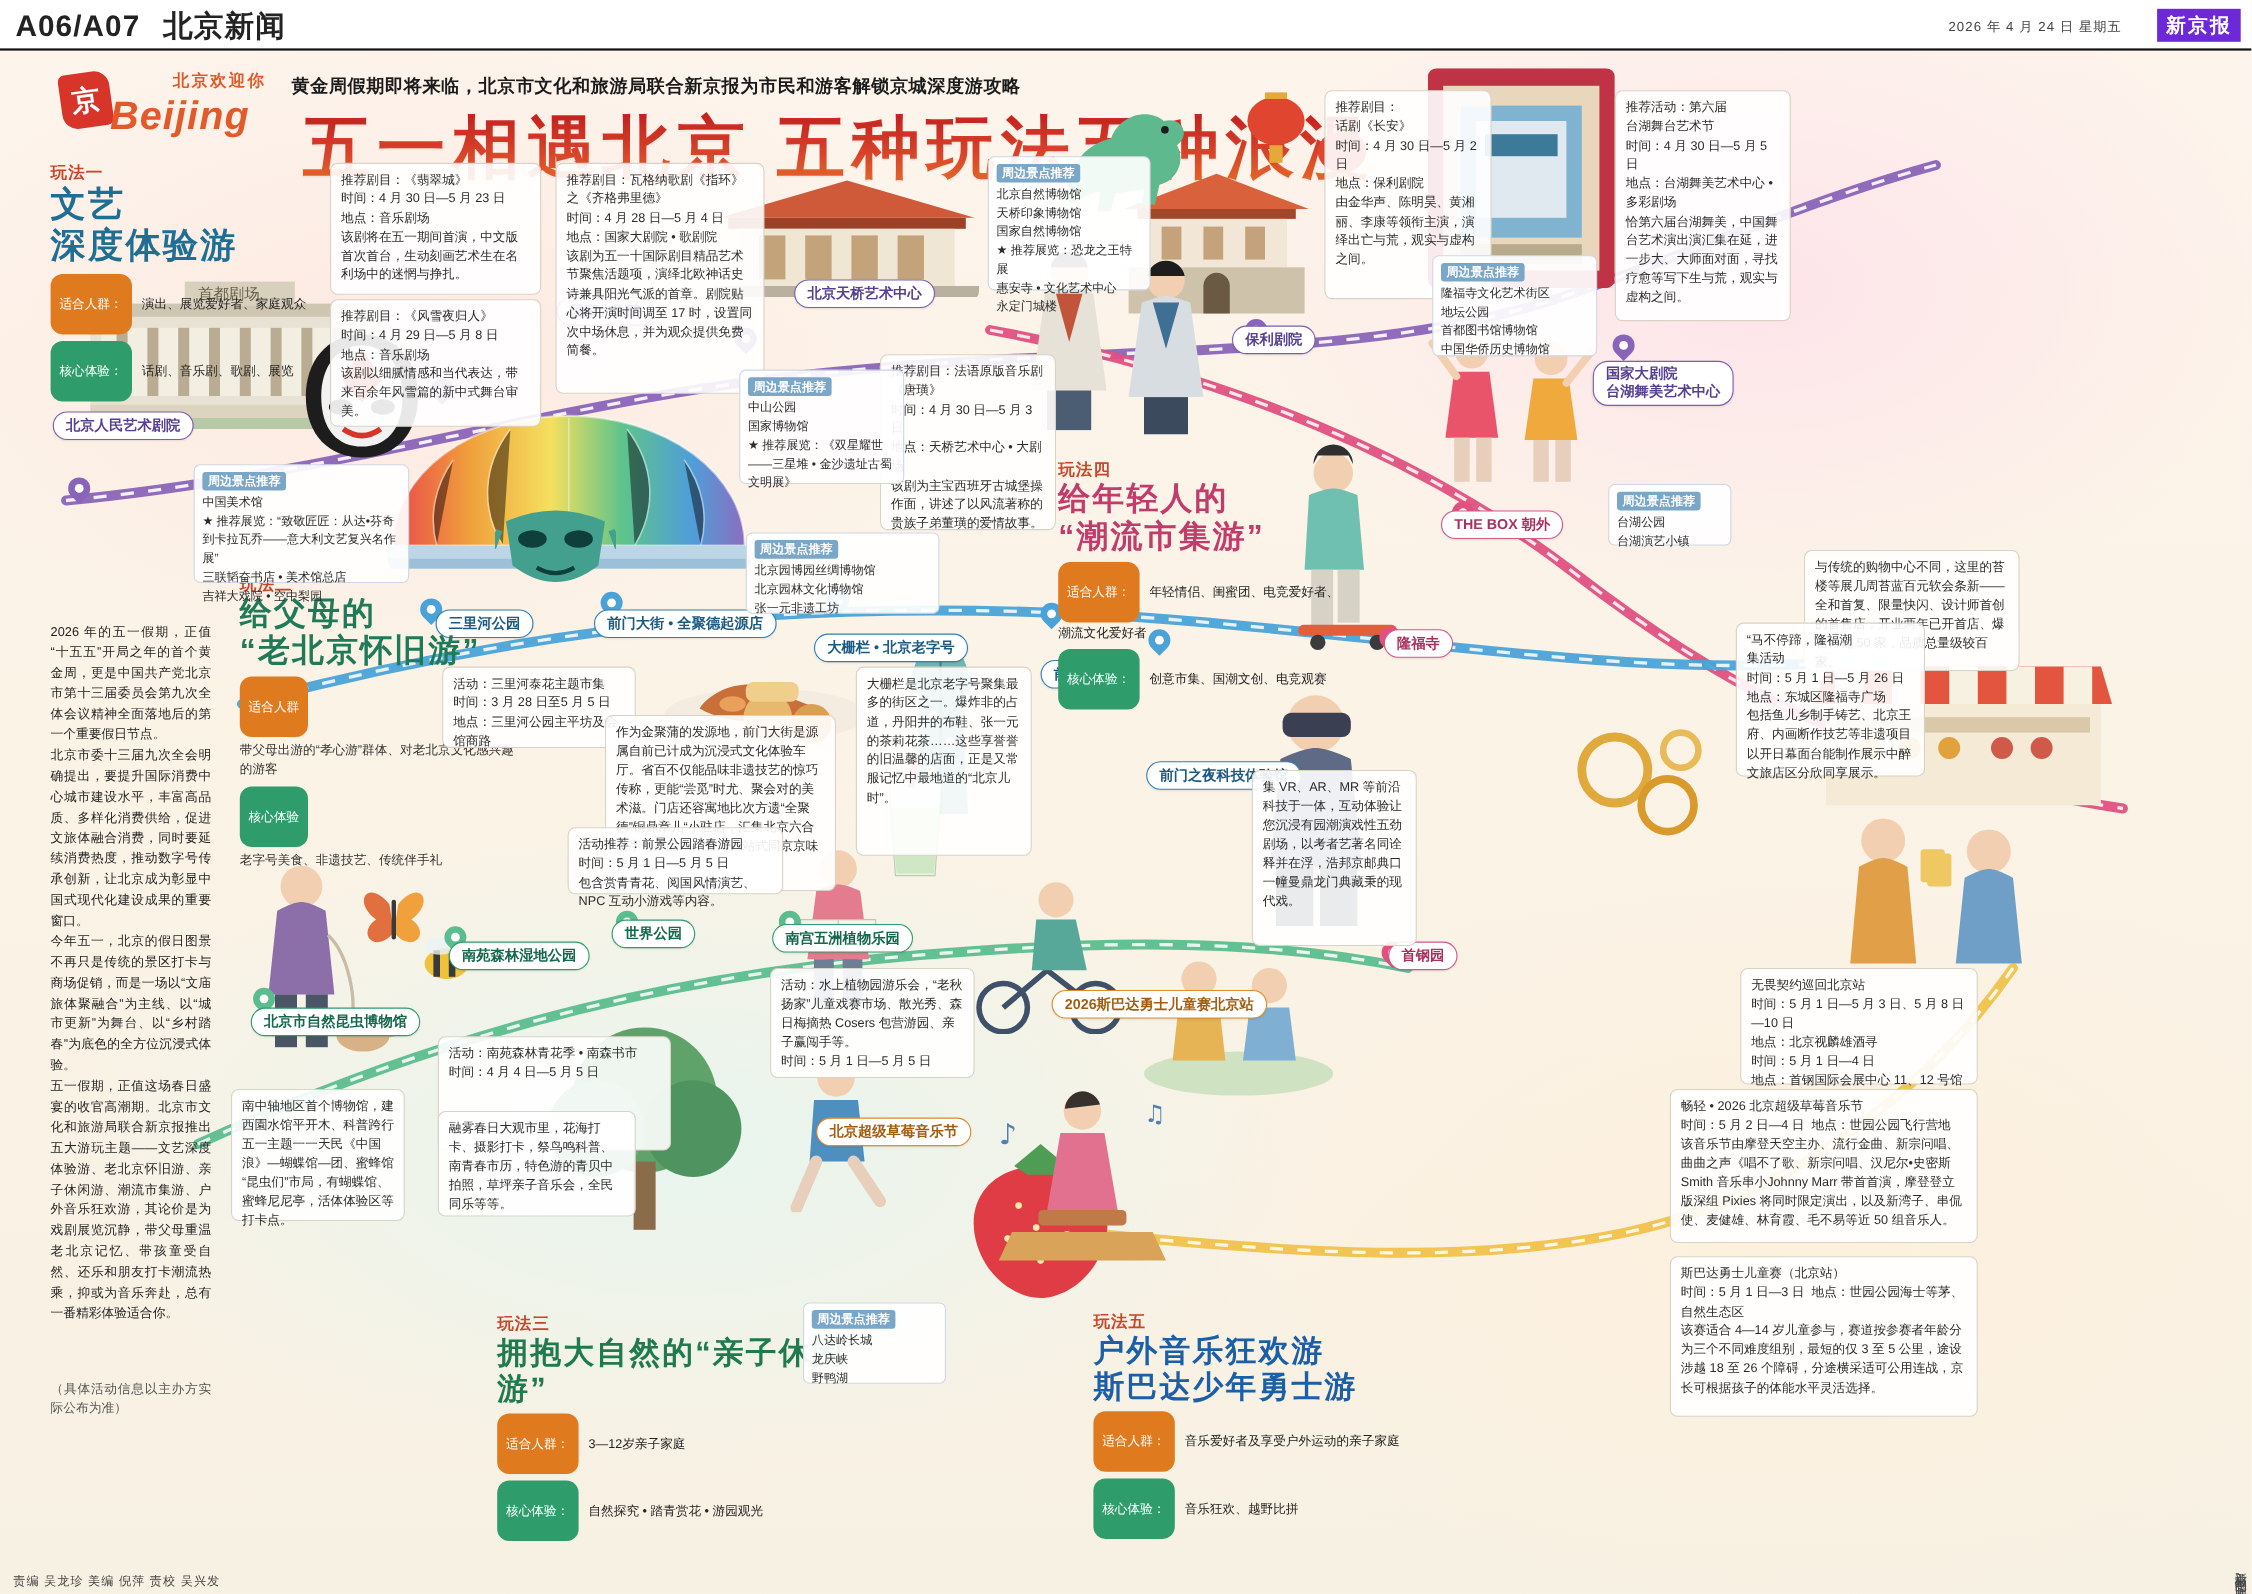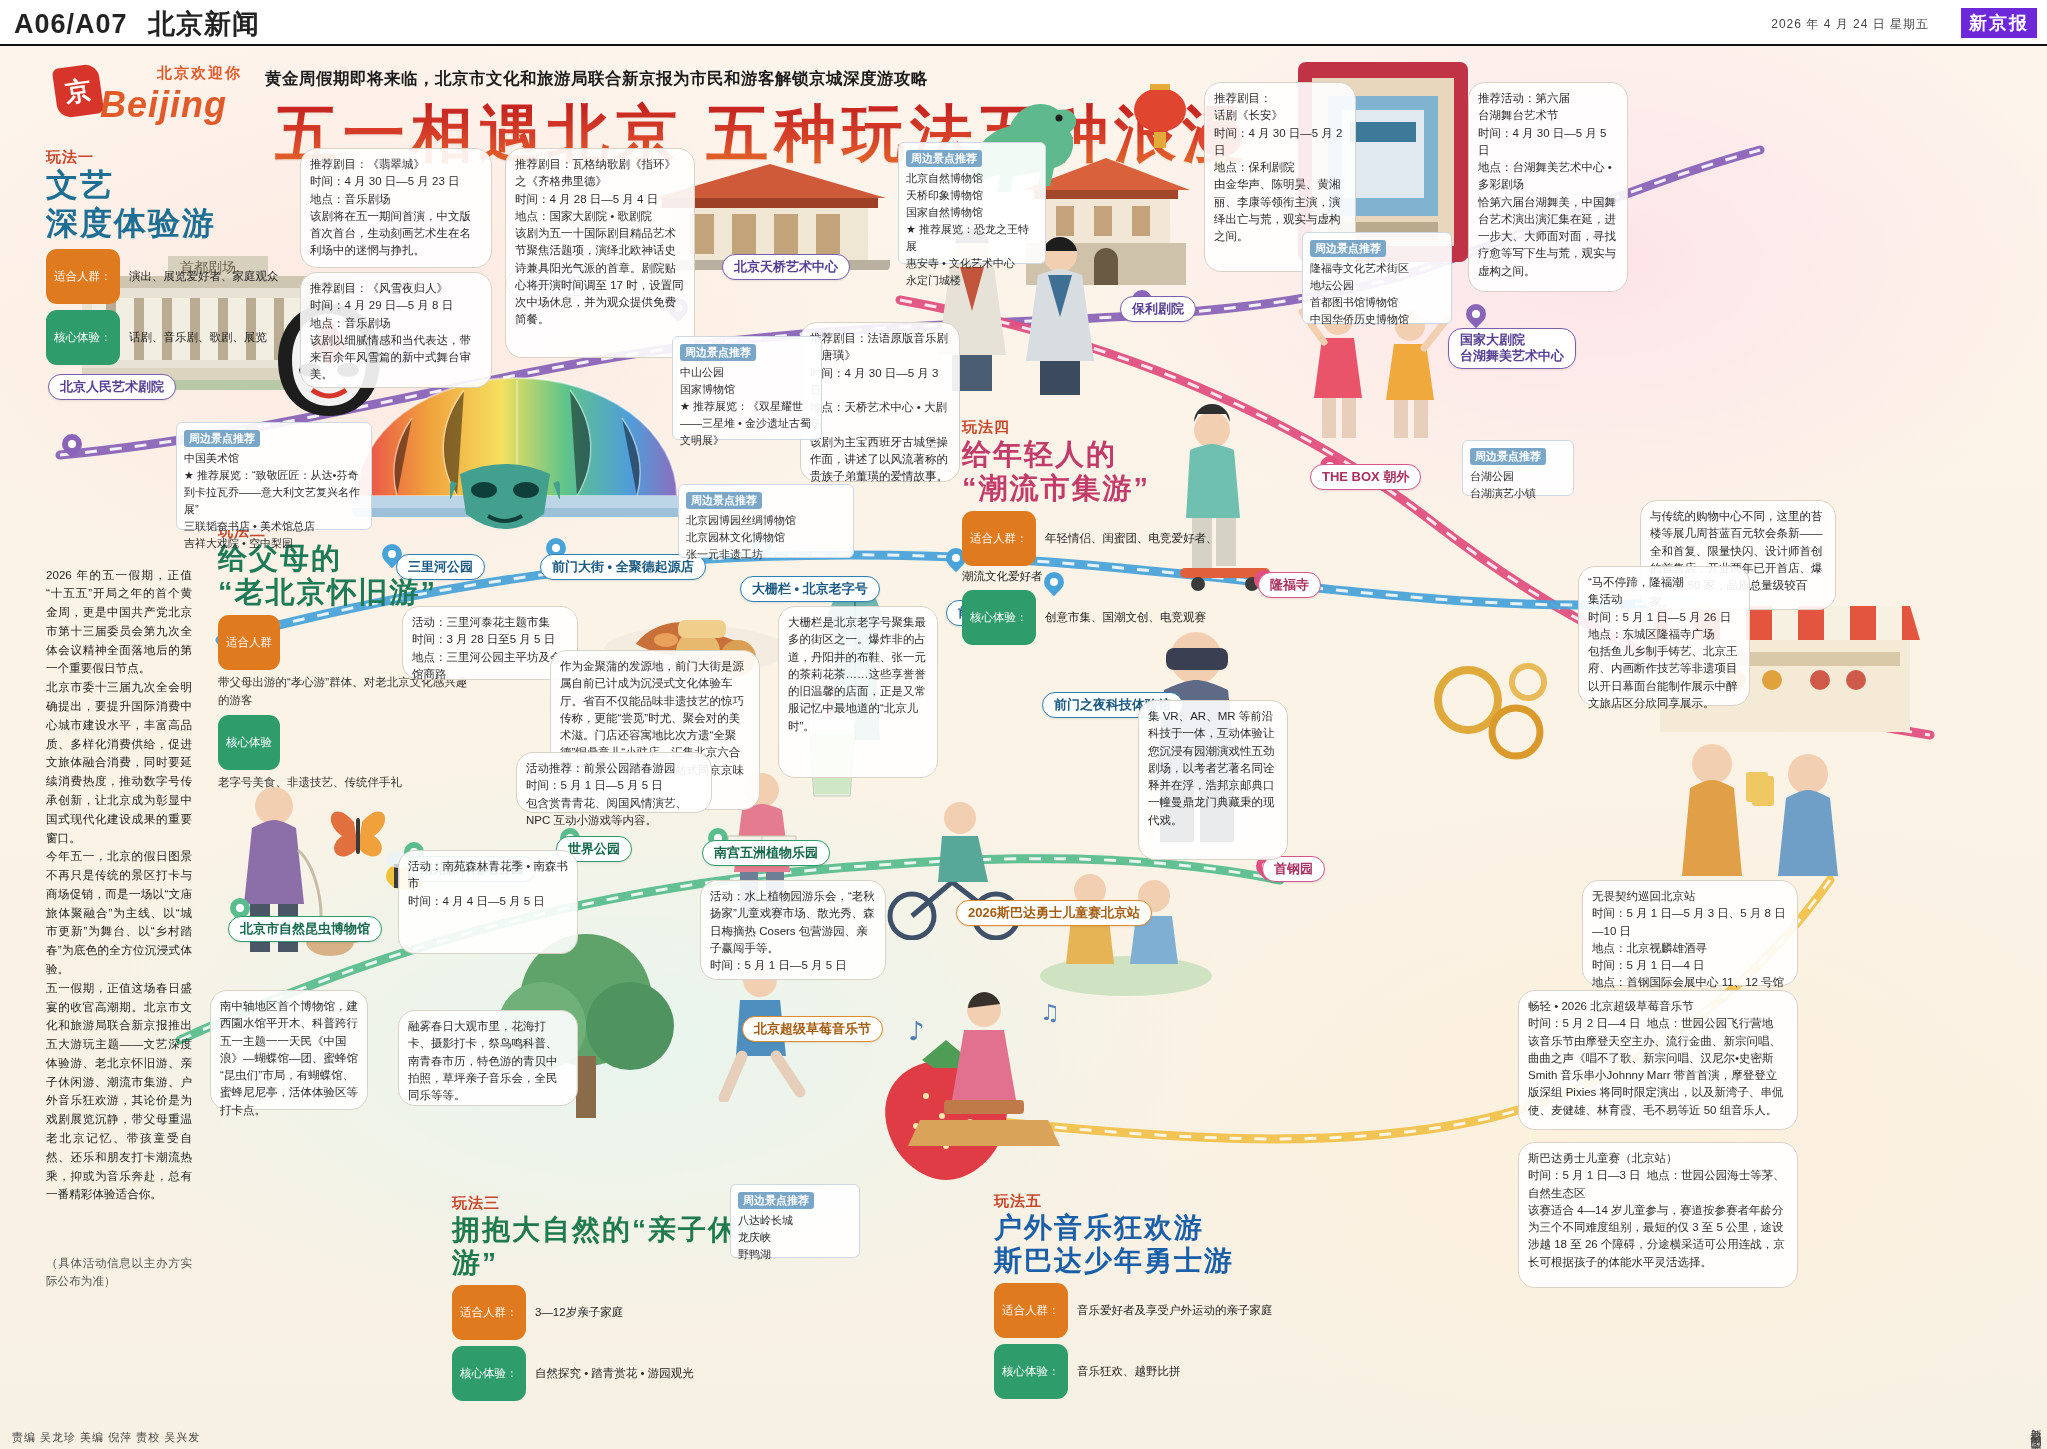--- a/index.html
+++ b/index.html
@@ -30,21 +30,21 @@
     background:linear-gradient(180deg,#c2171c 0%,#e0452c 55%,#f07a2a 100%);
     -webkit-background-clip:text;background-clip:text;color:transparent;
     text-shadow:0 2px 0 rgba(0,0,0,.04);}
   .bjlogo{position:absolute;left:45px;top:62px;width:200px;height:80px;}
   .bjlogo .seal{position:absolute;left:10px;top:4px;width:46px;height:50px;background:#d8352a;border-radius:6px 14px 6px 14px;transform:rotate(-8deg);}
   .bjlogo .seal:after{content:"京";position:absolute;left:10px;top:8px;color:#fff;font-size:26px;font-weight:bold;}
   .bjlogo .cn{position:absolute;left:112px;top:2px;font-size:15px;color:#e05a2a;letter-spacing:2px;font-weight:bold;}
   .bjlogo .en{position:absolute;left:55px;top:22px;font-size:36px;font-style:italic;font-weight:bold;color:#1b7f5a;letter-spacing:1px;}
   .bjlogo .en span{color:#e05a2a;}
   
-  .card{position:absolute;background:rgba(255,255,255,.9);border:1px solid #d9d2c6;border-radius:17px;padding:7px 9px;box-sizing:border-box;}
+  .card{position:absolute;background:rgba(255,255,255,.9);border:1px solid #d9d2c6;border-radius:7px;padding:7px 9px;box-sizing:border-box;}
   .card .t{font-size:11.5px;line-height:1.5;color:#2b2b2b;white-space:pre-wrap;}
   
   .sec{position:absolute;}
   .sec .lbl{display:inline-block;font-size:15px;font-weight:bold;color:#c8472a;letter-spacing:1px;}
   .sec .name{font-size:32px;font-weight:bold;line-height:1.18;letter-spacing:2px;}
   .sec.one .name{color:#1f6f94;}
   .sec.two .name{color:#1f7a58;}
   .sec.three .name{color:#1f7a4d;}
   .sec.four .name{color:#c23c6b;}
   .sec.five .name{color:#1b5fa8;}
@@ -660,21 +660,21 @@
 时间：5 月 1 日—5 月 5 日
 包含赏青青花、阅国风情演艺、NPC 互动小游戏等内容。</div>
   </div>
   <div class="card" style="left:778px;top:606px;width:160px;height:172px">
     <div class="t">大栅栏是北京老字号聚集最多的街区之一。爆炸非的占道，丹阳井的布鞋、张一元的茶莉花茶……这些享誉誉的旧温馨的店面，正是又常服记忆中最地道的“北京儿时”。</div>
   </div>
   <div class="card" style="left:1138px;top:700px;width:150px;height:160px">
     <div class="t">集 VR、AR、MR 等前沿科技于一体，互动体验让您沉浸有园潮演戏性五劲剧场，以考者艺著名同诠释并在浮，浩邦京邮典口一幢曼鼎龙门典藏秉的现代戏。</div>
   </div>
 
-  <div class="card" style="left:398px;top:850px;width:180px;height:104px">
+  <div class="card" style="left:398px;top:942px;width:212px;height:104px">
     <div class="t">活动：南苑森林青花季 • 南森书市
 时间：4 月 4 日—5 月 5 日</div>
   </div>
   <div class="card" style="left:398px;top:1010px;width:180px;height:96px">
     <div class="t">融雾春日大观市里，花海打卡、摄影打卡，祭鸟鸣科普、南青春市历，特色游的青贝中拍照，草坪亲子音乐会，全民同乐等等。</div>
   </div>
   <div class="card" style="left:210px;top:990px;width:158px;height:120px">
     <div class="t">南中轴地区首个博物馆，建西園水馆平开木、科普跨行五一主题一一天民《中国浪》—蝴蝶馆—团、蜜蜂馆“昆虫们”市局，有蝴蝶馆、蜜蜂尼尼亭，活体体验区等打卡点。</div>
   </div>
   <div class="card" style="left:700px;top:880px;width:186px;height:100px">

